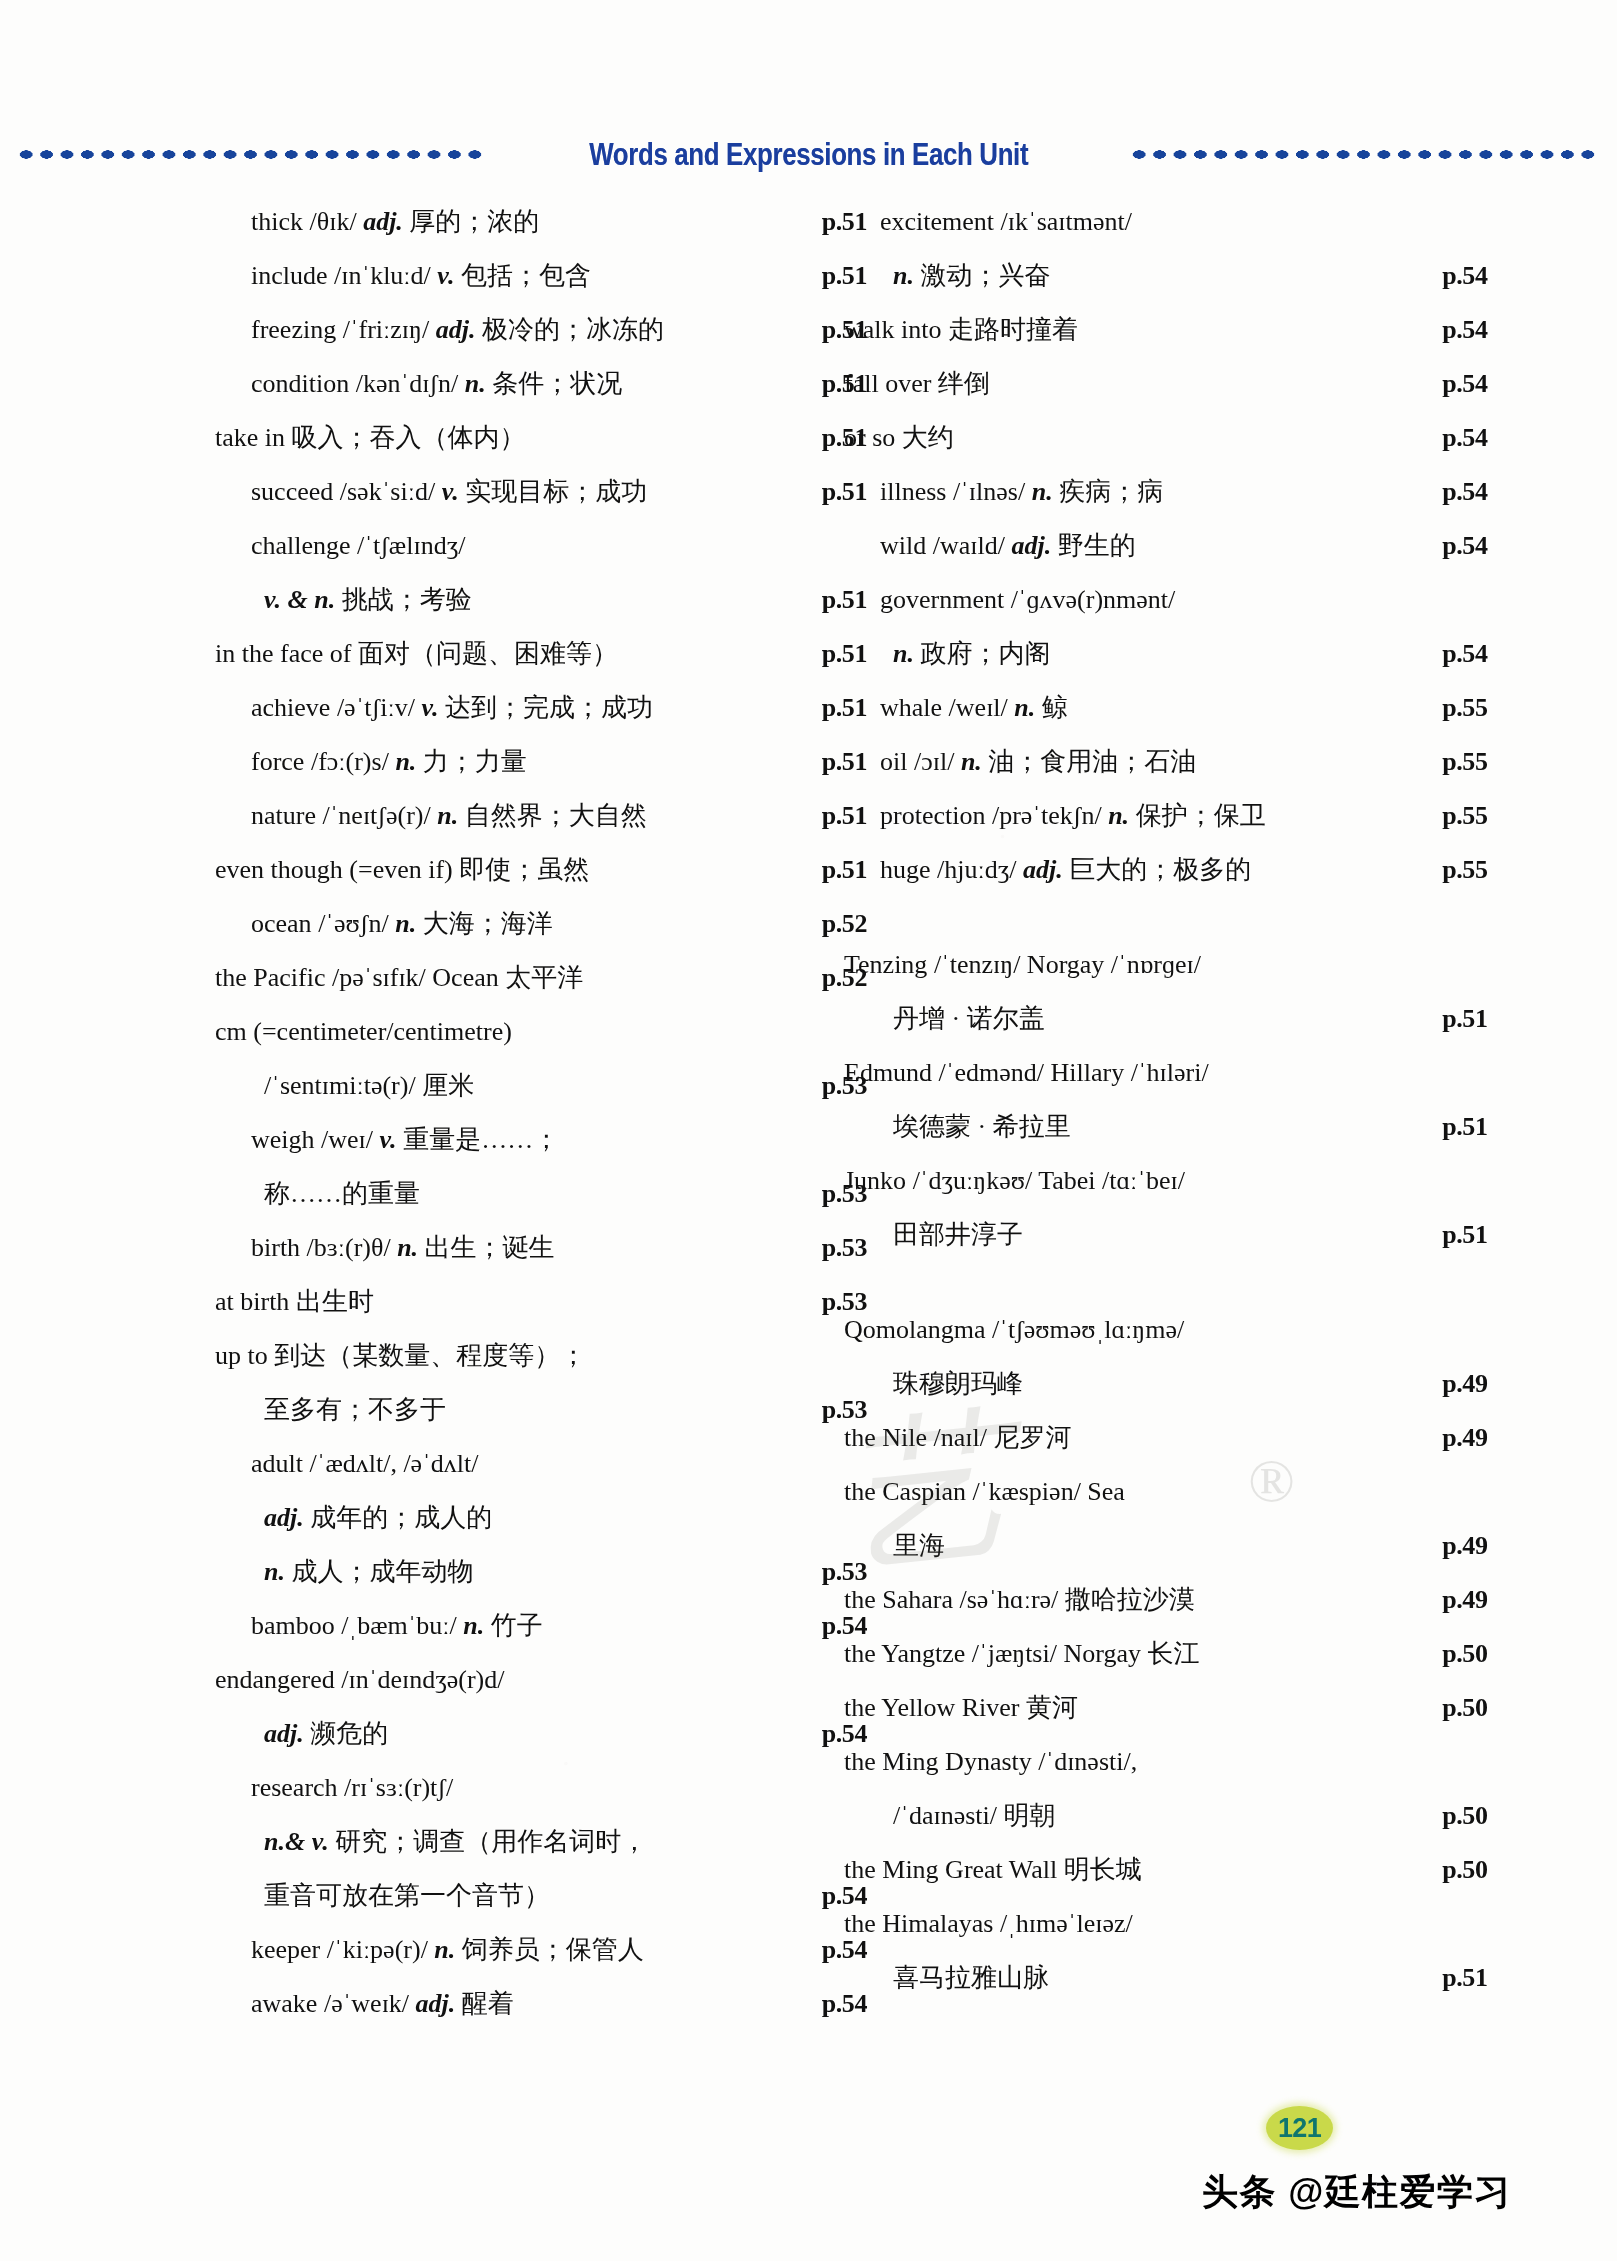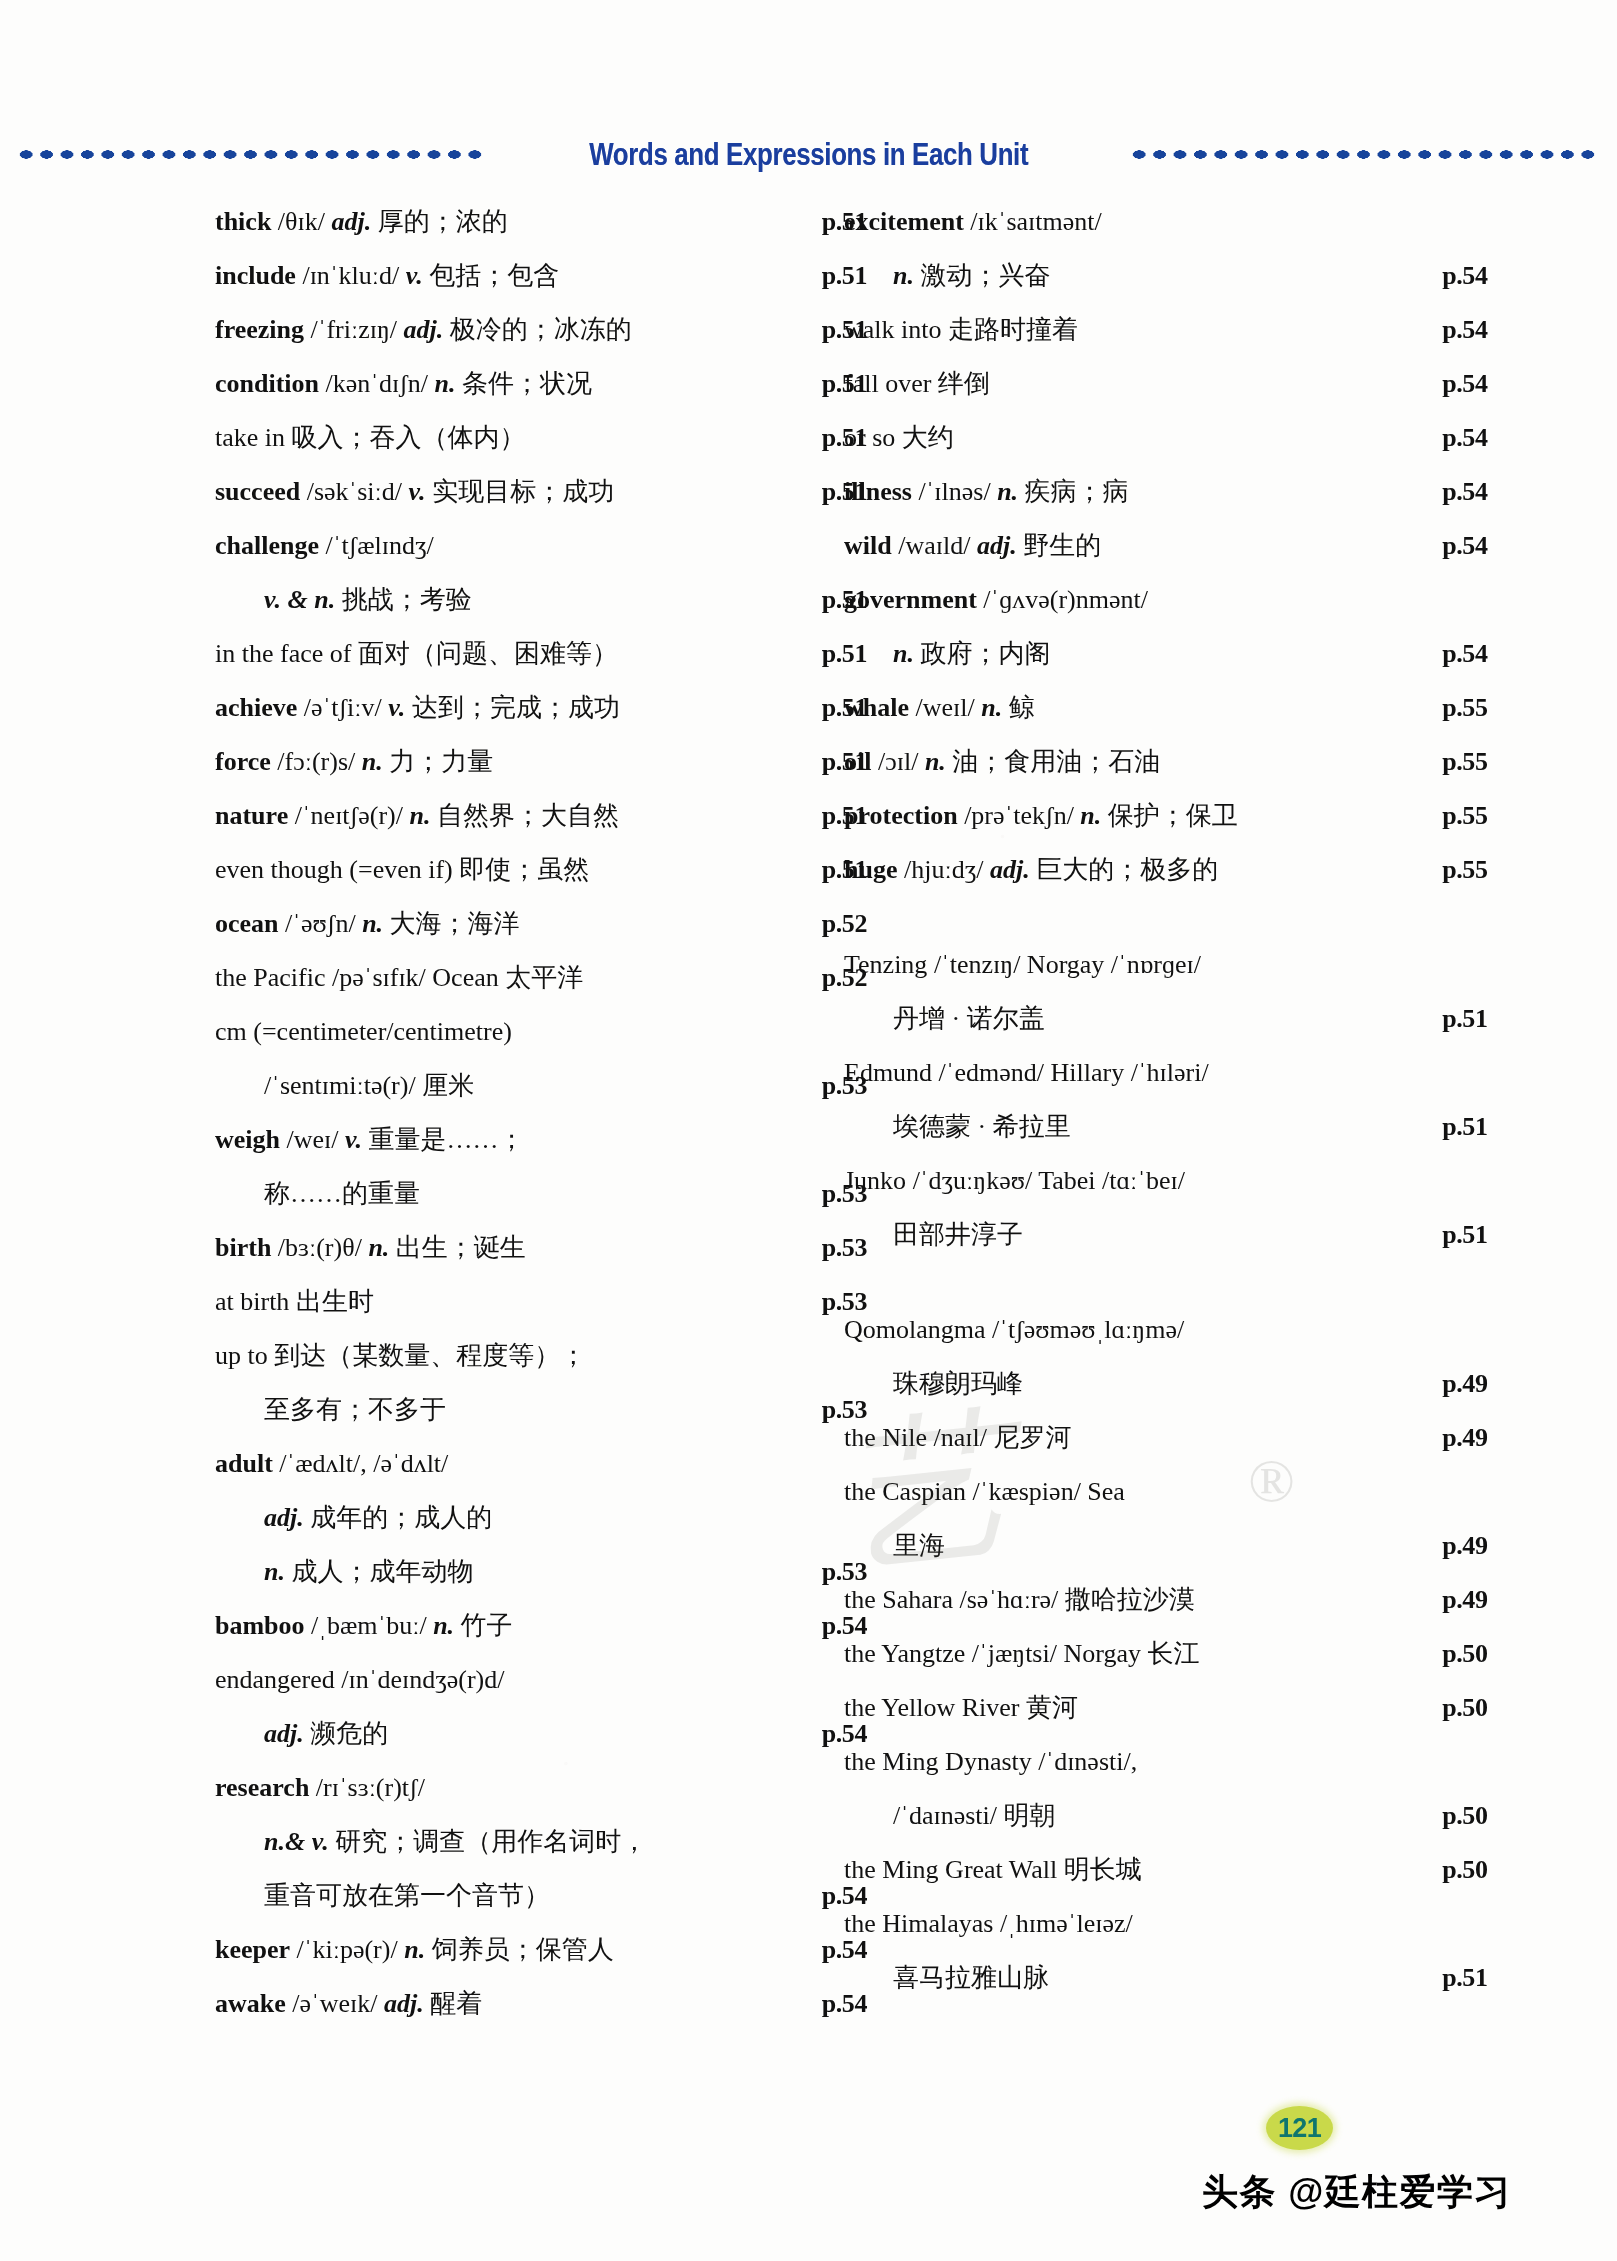--- a/index.html
+++ b/index.html
@@ -69,21 +69,21 @@
   }
   .entry .line {
     position:relative;
     display:block;
     height:54px;
     white-space:nowrap;
   }
   .entry .line.indent { padding-left:49px; }
 
   .txt { display:inline; }
-  .hw  { font-weight:bold; }
+  .hw  { font-weight:normal;margin-left:36px; }
   .pos { font-style:italic; font-weight:bold; }
   .ipa { font-weight:normal; }
   .cn  { font-weight:normal; }
 
   .pg {
     position:absolute;
     right:0; top:0;
     font-weight:bold;
     letter-spacing:-0.4px;
   }

